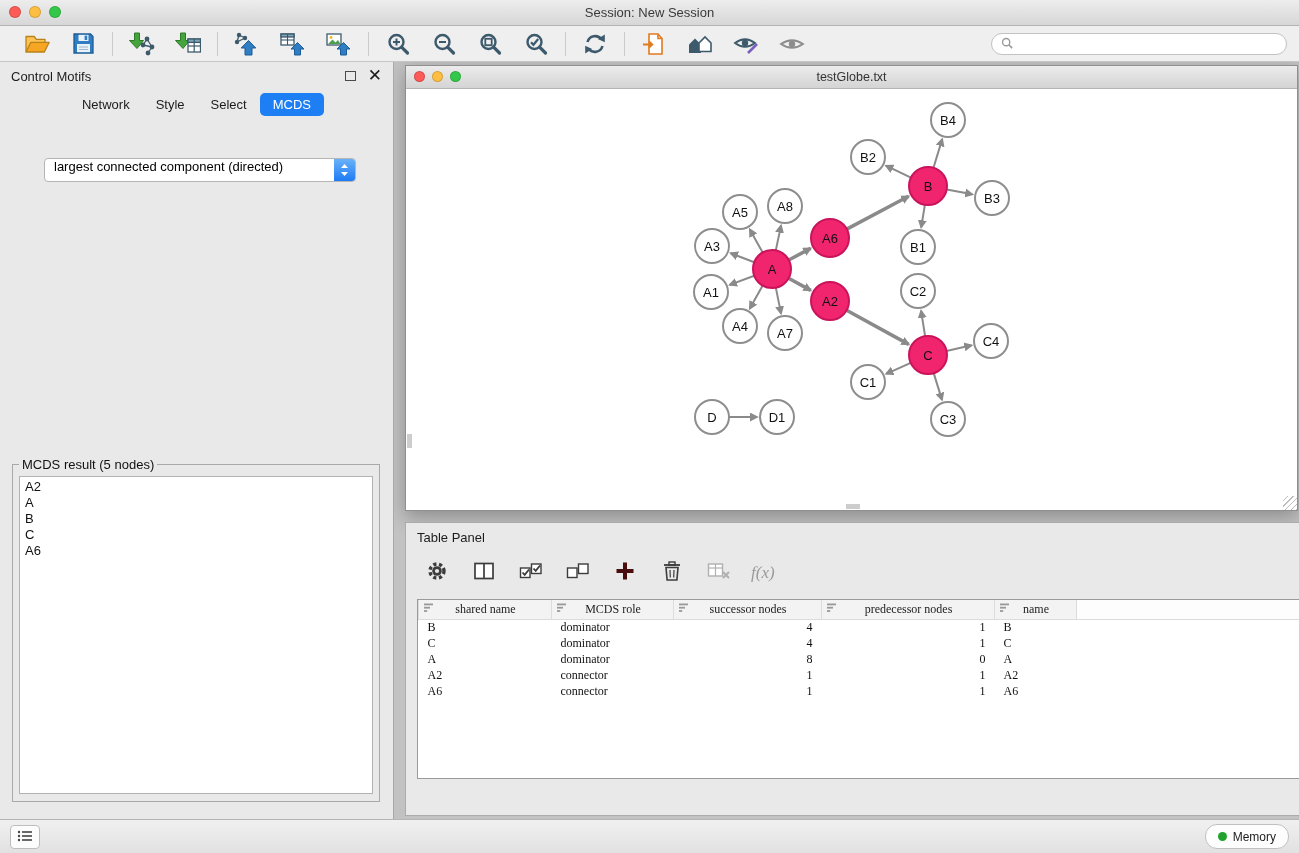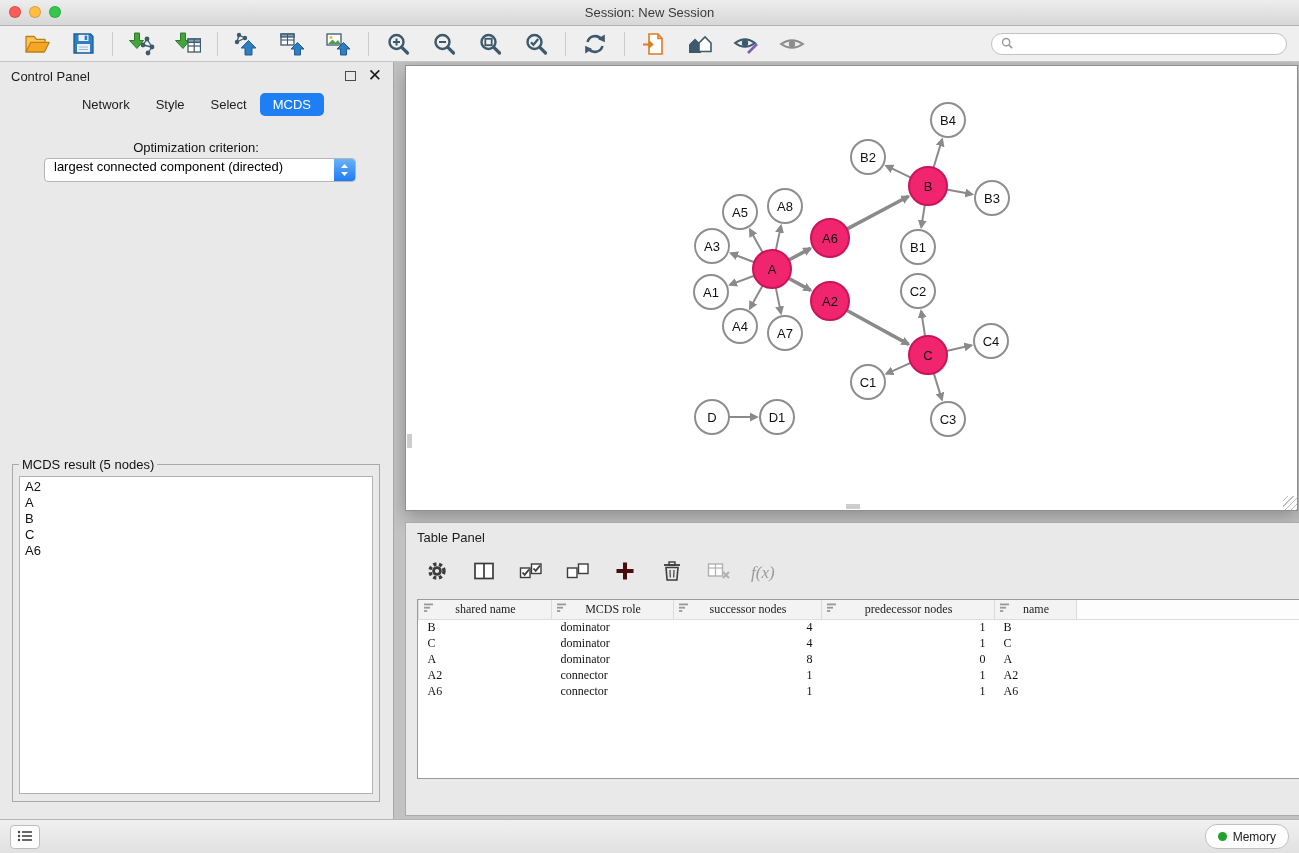--- a/index.html
+++ b/index.html
@@ -285,34 +285,33 @@
             <circle cx="6" cy="6" r="4.2" fill="none" stroke="#9A9A9A" stroke-width="1.6"></circle>
             <line x1="9.2" y1="9.2" x2="13" y2="13" stroke="#9A9A9A" stroke-width="1.8"></line>
           </svg>
       </span>
       <input type="text" placeholder="" style="">
     </div>
   </div>
 
   <div class="control-panel">
     <div class="panel-header">
-      <span>Control Panel</span>
+      <span>Control Motifs</span>
       <span class="ph-icons">
         <span class="float-icon"></span>
         <span class="close-icon">✕</span>
       </span>
     </div>
     <div class="cp-tabs" id="cp-tabs">
         <div class="cp-tab">Network</div>
         <div class="cp-tab">Style</div>
         <div class="cp-tab">Select</div>
         <div class="cp-tab active">MCDS</div>
       </div>
     <div class="cp-body">
-      <div class="opt-label">Optimization criterion:</div>
       <div class="dropdown">
         <span>largest connected component (directed)</span>
         <span class="stepper">
           <svg width="9" height="14" viewBox="0 0 9 14">
               <path d="M4.5 1 L8 5 H1 z" fill="#fff"></path>
               <path d="M4.5 13 L1 9 h7 z" fill="#fff"></path>
             </svg>
         </span>
       </div>
       <fieldset class="result-box">
@@ -322,20 +321,28 @@
             <div class="result-item">A</div>
             <div class="result-item">B</div>
             <div class="result-item">C</div>
             <div class="result-item">A6</div>
           </div>
       </fieldset>
     </div>
   </div>
 
   <div class="network-window">
+    <div class="net-titlebar">
+      <div class="net-traffic">
+        <span class="light red"></span>
+        <span class="light yellow"></span>
+        <span class="light green"></span>
+      </div>
+      <div class="net-title">testGlobe.txt</div>
+    </div>
     <div class="net-canvas">
       <svg id="graph" xmlns="http://www.w3.org/2000/svg">
           <defs>
             <marker id="arr" viewBox="0 0 10 10" refX="8" refY="5" markerWidth="9" markerHeight="9" markerUnits="userSpaceOnUse" orient="auto">
               <path d="M0 0 L10 5 L0 10 z" fill="#8A8A8A"></path>
             </marker>
           </defs>
           <line x1="356.7" y1="163.4" x2="343.8" y2="140.4" stroke="#8A8A8A" stroke-width="2" marker-end="url(#arr)"></line>
           <line x1="369.8" y1="161.4" x2="375.0" y2="136.6" stroke="#8A8A8A" stroke-width="2" marker-end="url(#arr)"></line>
           <line x1="348.3" y1="173.2" x2="324.7" y2="164.2" stroke="#8A8A8A" stroke-width="2" marker-end="url(#arr)"></line>

